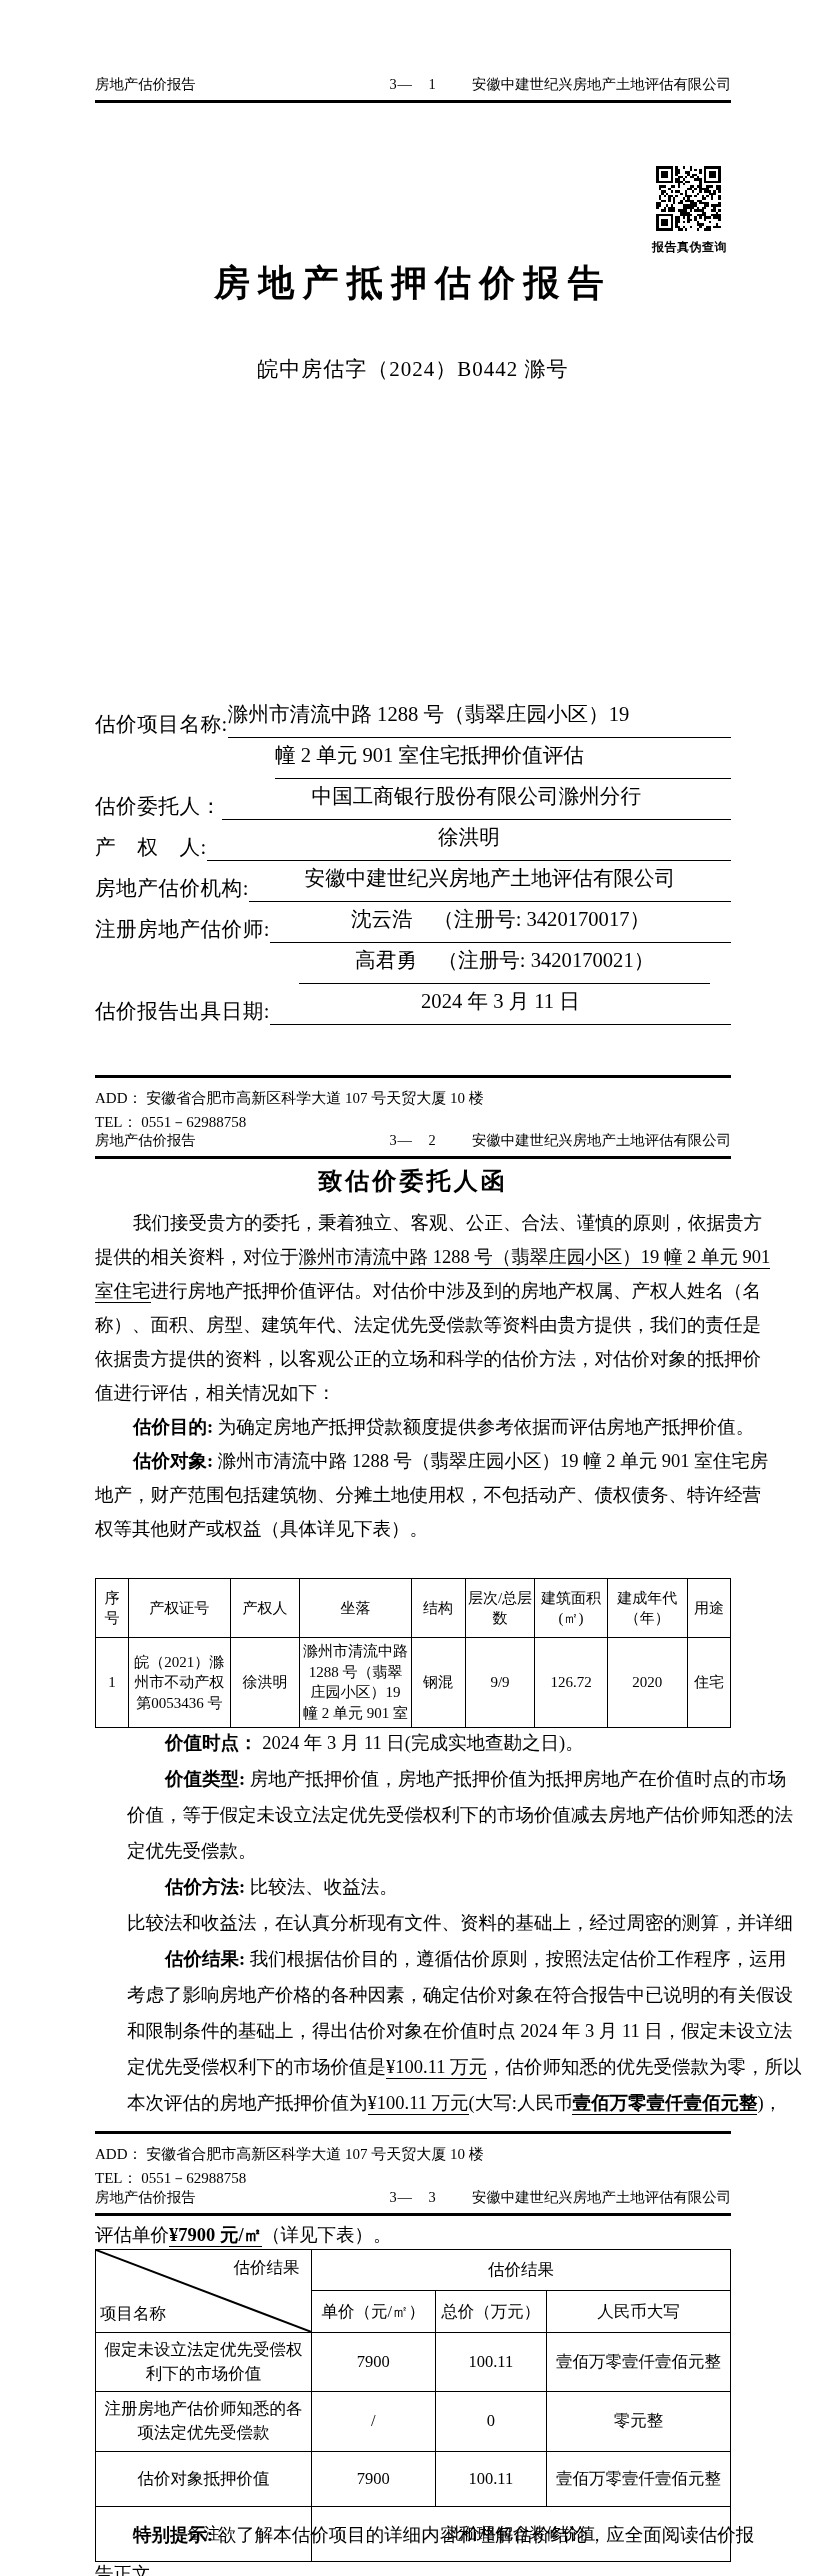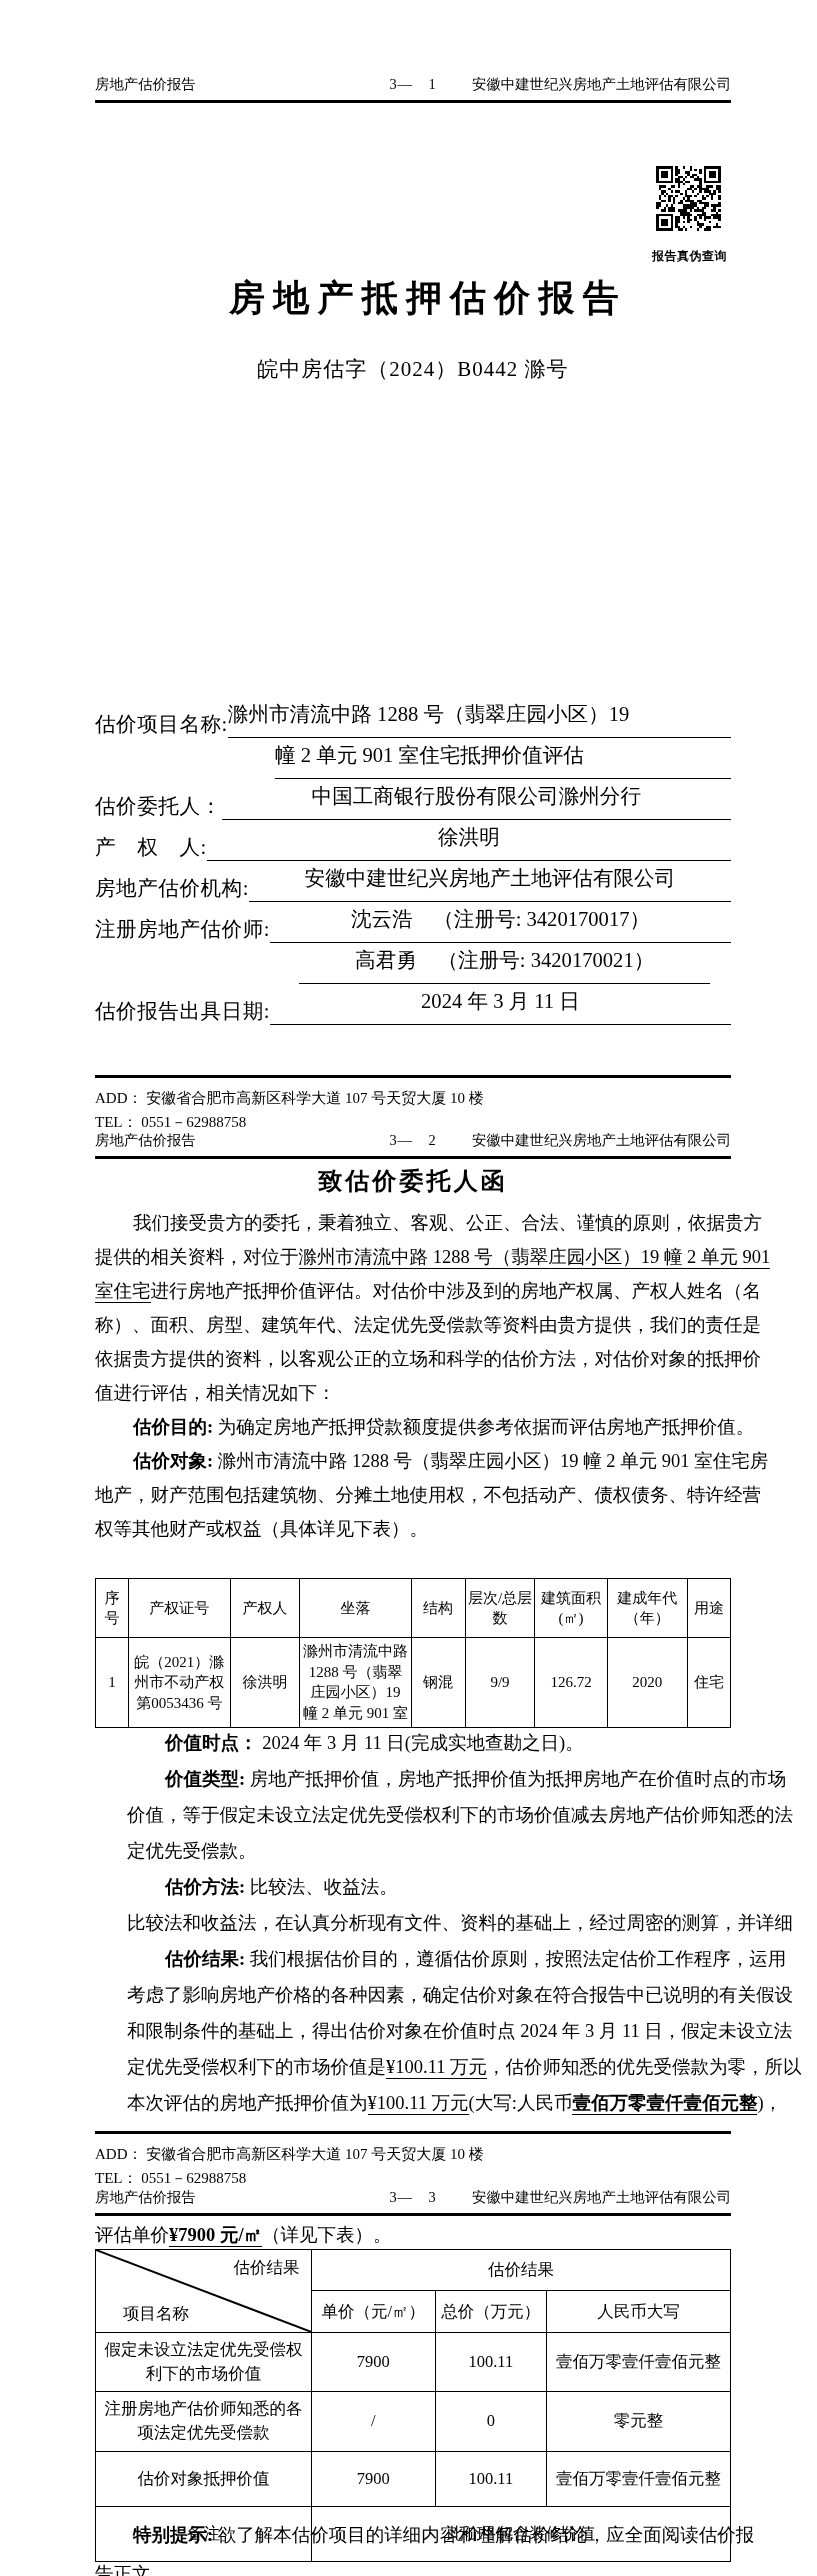--- a/index.html
+++ b/index.html
@@ -11,22 +11,22 @@
   .phead{display:flex;align-items:baseline;border-bottom:3.1px solid #000;padding-bottom:6.2px;font-size:14.4px;gap:24px;}
   .phead .hl{flex:1;}
   .phead .hc{letter-spacing:1px;}
   .phead .hr{flex:1;text-align:right;}
   .pfoot{border-top:3.1px solid #000;padding-top:8.2px;font-size:15px;}
   .pfoot div{line-height:24px;}
 
   
   .qrwrap{position:absolute;right:94px;width:72px;text-align:center;}
   .qr svg{display:block;margin:0 auto;}
-  .qrcap{font-size:12px;font-weight:bold;margin-top:15px;letter-spacing:0.5px;white-space:nowrap;}
-  .title{margin:15px;font-size:36px;font-weight:bold;text-align:center;letter-spacing:8.2px;white-space:nowrap;}
+  .qrcap{font-size:12px;font-weight:bold;margin-top:6px;letter-spacing:0.5px;white-space:nowrap;}
+  .title{margin:0;font-size:36px;font-weight:bold;text-align:center;letter-spacing:8.2px;white-space:nowrap;}
   .docno{font-size:21px;text-align:center;letter-spacing:1px;white-space:nowrap;}
   .fields{font-size:20.6px;}
   .frow{display:flex;align-items:flex-end;height:41px;}
   .flabel{white-space:nowrap;letter-spacing:0.5px;}
   .fval{flex:1;border-bottom:1.5px solid #000;text-align:center;padding-bottom:9px;white-space:nowrap;}
   .fval.left{text-align:left;}
   .sp1{width:180px;}
   .sp2{width:204px;}
   .frow.short .fval{margin-right:20.6px;}
 
@@ -50,21 +50,21 @@
   .t1 th{height:52px;}
   .t1 td{height:76px;}
   .t2{font-size:16.5px;}
   .t2 th,.t2 td{border:1px solid #000;text-align:center;vertical-align:middle;font-weight:normal;
                 line-height:24px;padding:5.2px 4.1px;word-break:break-all;}
   .t2 thead th{height:30px;}
   .t2 tbody td{height:44px;}
   .corner{position:relative;padding:0;}
   .corner .diag{position:absolute;left:0;top:0;width:100%;height:100%;}
   .ctop{position:absolute;top:6.2px;right:11.3px;}
-  .cbot{position:absolute;bottom:6.2px;left:27px;}
+  .cbot{position:absolute;bottom:6.2px;left:4px;}
 </style>
 </head>
 <body>
 
 <div class="page">
 
   <header class="sec phead" style="top:75px;">
     <span class="hl">房地产估价报告</span>
     <span class="hc">3—　1</span>
     <span class="hr">安徽中建世纪兴房地产土地评估有限公司</span>

